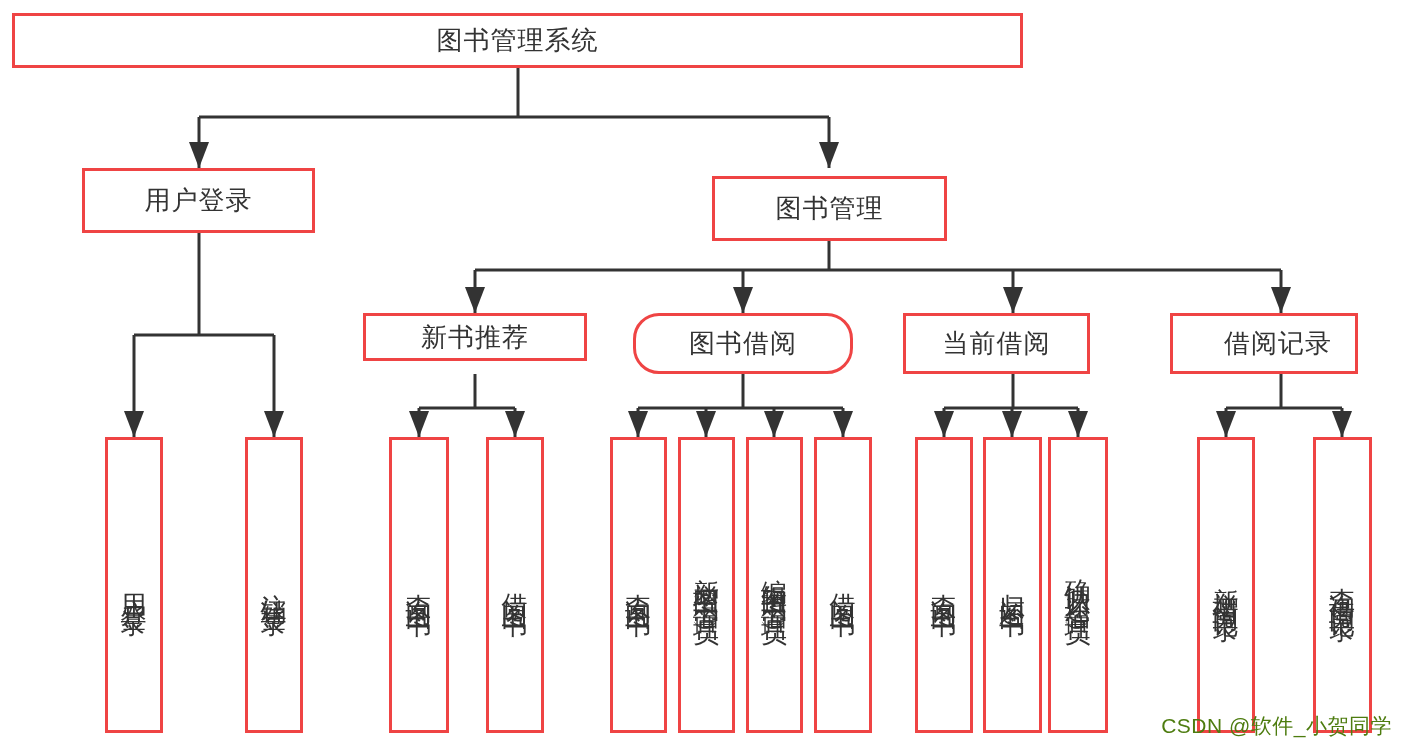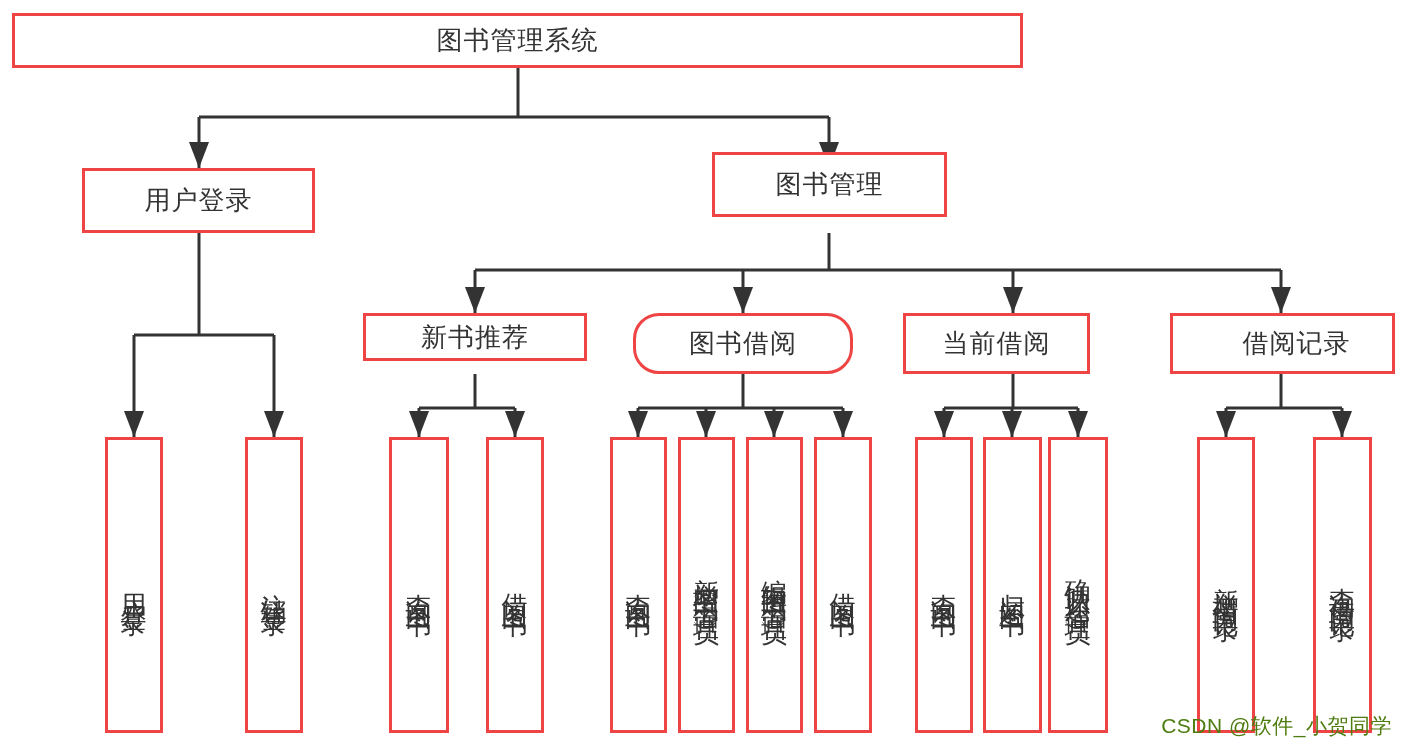--- a/index.html
+++ b/index.html
@@ -41,26 +41,26 @@
   .node .vlabel {
     writing-mode: vertical-rl;
     line-height: 1;
     letter-spacing: 6px;
     text-align: center;
   }
   
   .n-root   { left: 12px;   top: 13px;  width: 1011px; height: 55px; }
   
   .n-login  { left: 82px;   top: 168px; width: 233px;  height: 65px; }
-  .n-mgmt   { left: 712px;  top: 152px; width: 235px;  height: 65px; }
+  .n-mgmt   { left: 712px;  top: 176px; width: 235px;  height: 65px; }
   
   .n-m1 { left: 363px;  top: 313px; width: 224px; height: 48px; }
   .n-m2 { left: 633px;  top: 313px; width: 220px; height: 61px; border-radius: 26px; }
   .n-m3 { left: 903px;  top: 313px; width: 187px; height: 61px; }
-  .n-m4 { left: 1170px; top: 313px; width: 225px; height: 61px; padding-left: 28px; }
+  .n-m4 { left: 1170px; top: 313px; width: 188px; height: 61px; padding-left: 28px; }
   
   .leaf { top: 437px; height: 296px; }
   .n-a1 { left: 105px;  width: 58px; }
   .n-a2 { left: 245px;  width: 58px; }
   .n-b1 { left: 389px;  width: 60px; }
   .n-b2 { left: 486px;  width: 58px; }
   .n-c1 { left: 610px;  width: 57px; }
   .n-c2 { left: 678px;  width: 57px; }
   .n-c3 { left: 746px;  width: 57px; }
   .n-c4 { left: 814px;  width: 58px; }

